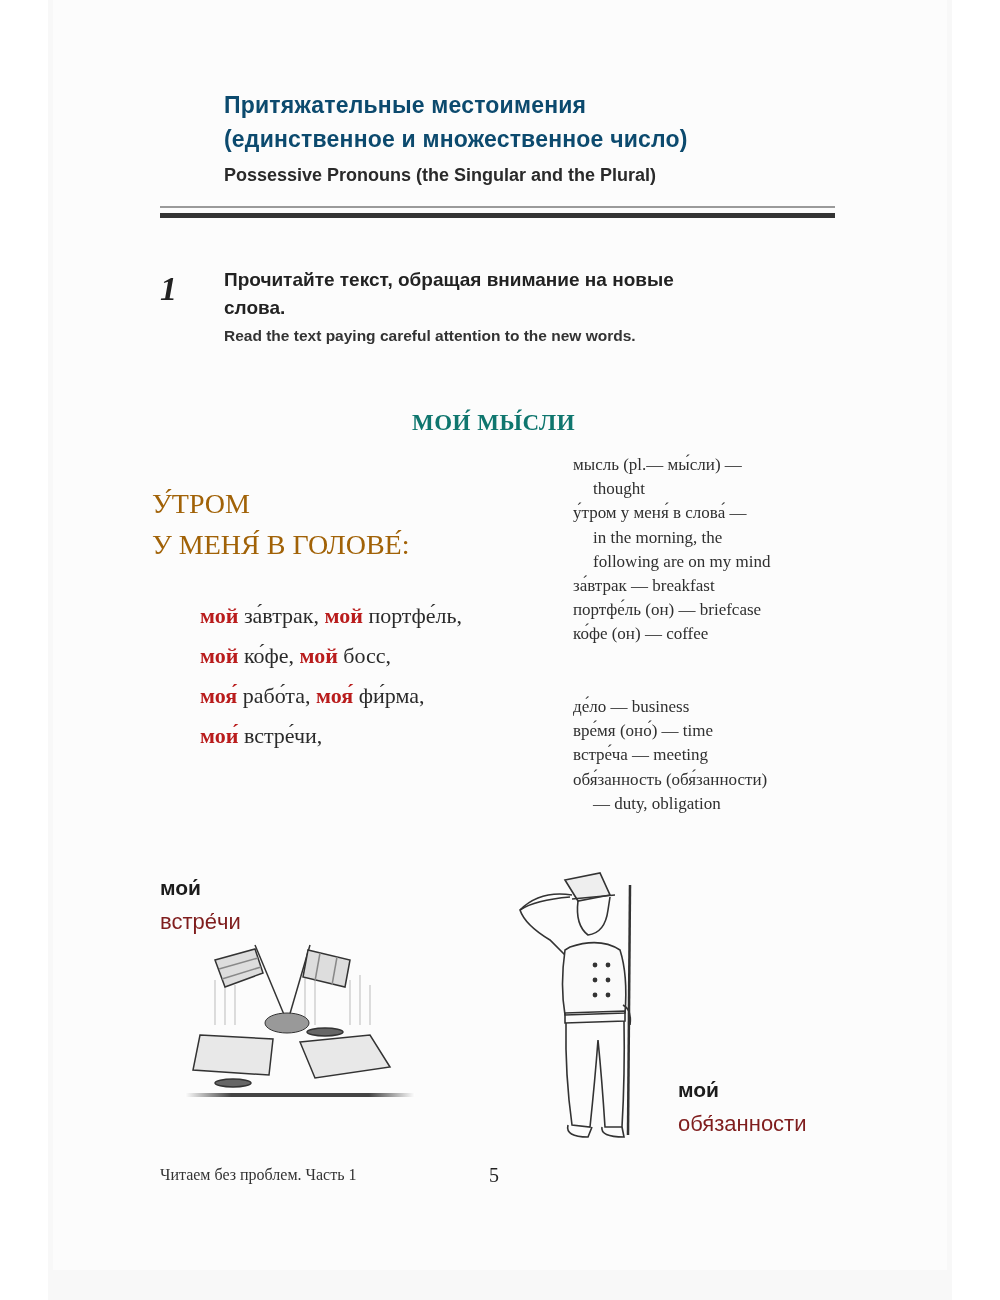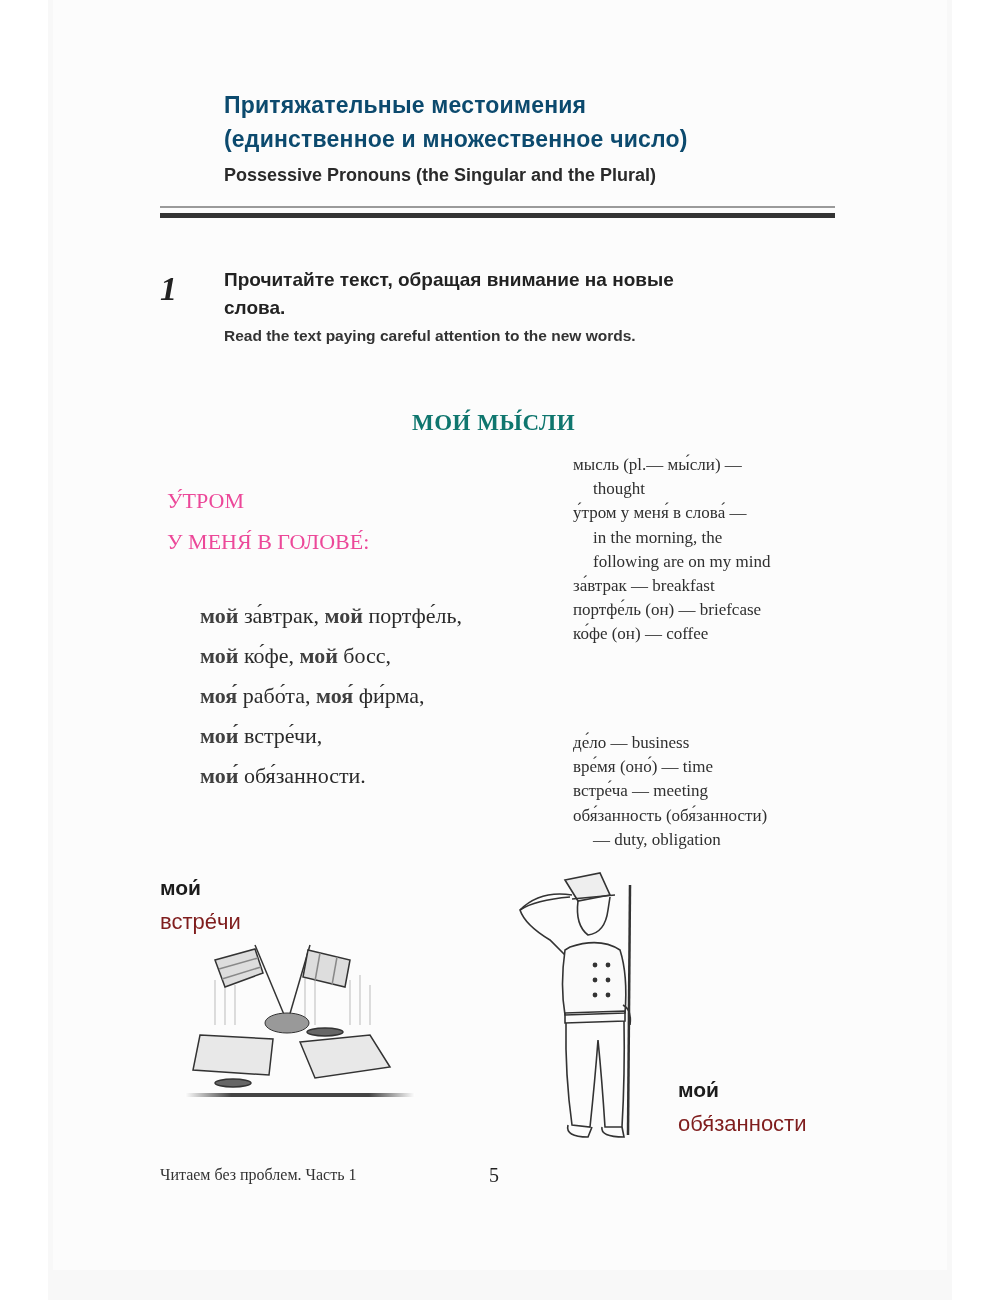--- a/index.html
+++ b/index.html
@@ -9,23 +9,23 @@
   .abs { position:absolute; }
   .sans { font-family:"Liberation Sans", sans-serif; }
   .h-ru { left:224px; font-size:23px; font-weight:bold; color:#0c4a6e; letter-spacing:0.2px; }
   .h-en { left:224px; top:165px; font-size:18px; font-weight:bold; color:#2a2a2a; }
   .rule-thin { left:160px; top:206px; width:675px; height:2px; background:#9a9a9a; }
   .rule-thick { left:160px; top:213px; width:675px; height:5px; background:#333; }
   .ex-num { left:160px; top:270px; font-size:34px; font-weight:bold; font-style:italic; color:#222; }
   .ex-ru { left:224px; font-size:19px; font-weight:bold; color:#222; }
   .ex-en { left:224px; top:327px; font-size:15.5px; font-weight:bold; color:#333; }
   .text-title { left:412px; top:410px; font-size:23px; font-weight:bold; color:#0f766e; letter-spacing:0.5px; }
-  .caps { left:167px; font-size:22px; color:#ec4899; }
+  .caps { left:152px; font-size:28px; color:#a16207; }
   .poem { left:200px; font-size:22px; color:#2a2a2a; line-height:40px; top:596px; }
-  .poem b { color:#404040; }
+  .poem b { color:#b91c1c; }
   .vocab { left:573px; font-size:17px; color:#2f2f2f; line-height:24.2px; }
   .vocab .ind { padding-left:20px; }
   .cap-bold { font-size:21px; font-weight:bold; color:#1c1c1c; }
   .cap-norm { font-size:22px; color:#7f1d1d; }
   .footer-title { left:160px; top:1166px; font-size:16px; color:#333; }
   .footer-num { left:489px; top:1164px; font-size:20px; color:#222; }
 </style>
 </head>
 <body>
 
@@ -45,34 +45,33 @@
 
 <div class="abs text-title">МОИ́ МЫ́СЛИ</div>
 <div class="abs caps" style="top:488px;">У́ТРОМ</div>
 <div class="abs caps" style="top:529px;">У МЕНЯ́ В ГОЛОВЕ́:</div>
 
 <div class="abs poem" id="poem">
     <div><b>мой</b><span> за́втрак, </span><b>мой</b><span> портфе́ль,</span></div>
     <div><b>мой</b><span> ко́фе, </span><b>мой</b><span> босс,</span></div>
     <div><b>моя́</b><span> рабо́та, </span><b>моя́</b><span> фи́рма,</span></div>
     <div><b>мои́</b><span> встре́чи,</span></div>
-    <div><b>мои́</b><span> обя́занности.</span></div>
   </div>
 
 <div class="abs vocab" style="top:453px;" id="vocab1">
     <div>мысль (pl.— мы́сли) —</div>
     <div class="ind">thought</div>
     <div>у́тром у меня́ в слова́ —</div>
     <div class="ind">in the morning, the</div>
     <div class="ind">following are on my mind</div>
     <div>за́втрак — breakfast</div>
     <div>портфе́ль (он) — briefcase</div>
     <div>ко́фе (он) — coffee</div>
   </div>
-<div class="abs vocab" style="top:695px;margin-top:36px;" id="vocab2">
+<div class="abs vocab" style="top:695px;" id="vocab2">
     <div>де́ло — business</div>
     <div>вре́мя (оно́) — time</div>
     <div>встре́ча — meeting</div>
     <div>обя́занность (обя́занности)</div>
     <div class="ind">— duty, obligation</div>
   </div>
 
 <div class="abs sans cap-bold" style="left:160px; top:876px;">мои́</div>
 <div class="abs sans cap-norm" style="left:160px; top:909px;">встре́чи</div>
 <svg class="abs" style="left:185px; top:935px;" width="230" height="175" viewBox="0 0 230 175">

